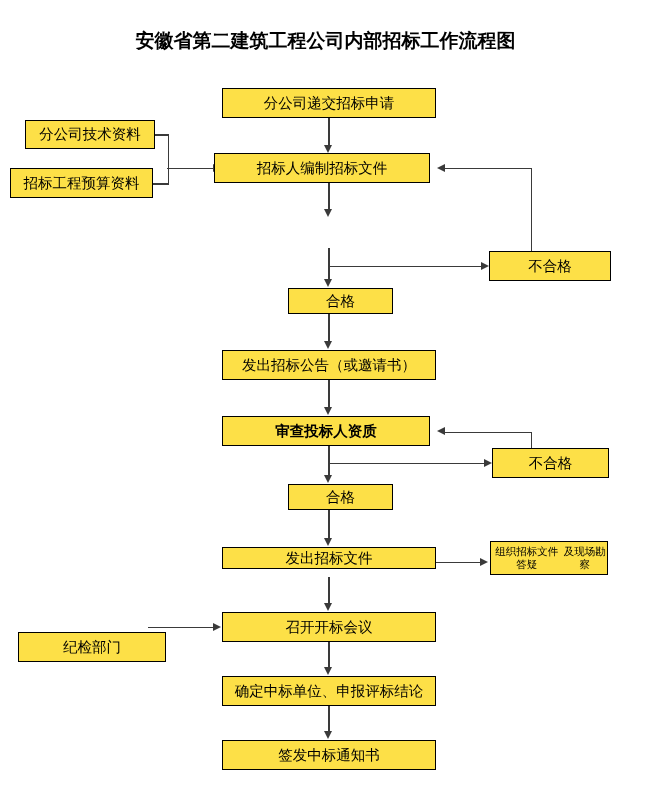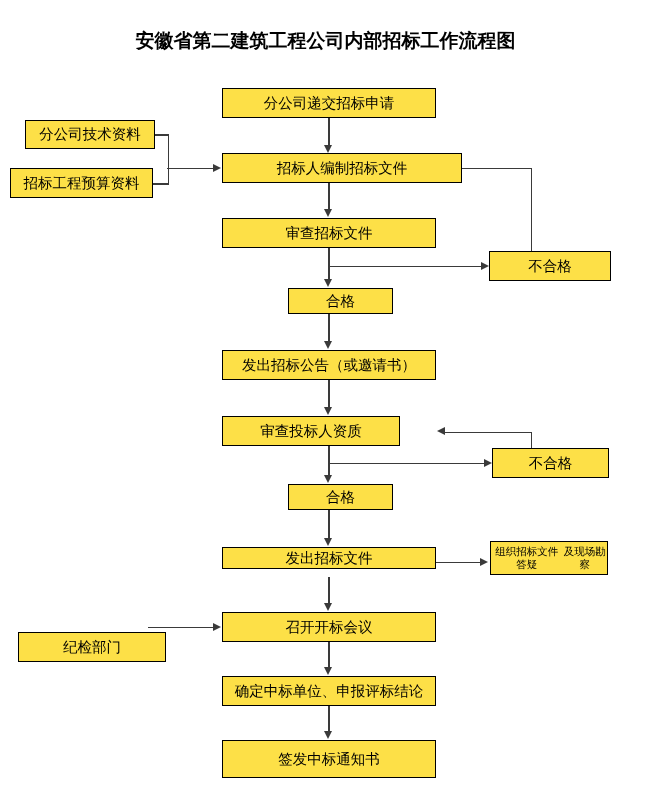--- a/index.html
+++ b/index.html
@@ -67,50 +67,49 @@
 <div id="stage">
 
   <div class="title">安徽省第二建筑工程公司内部招标工作流程图</div>
 
   <div class="node" style="left:222px;top:88px;width:214px;height:30px;">分公司递交招标申请</div>
 
   <div class="node" style="left:18px;top:120px;width:130px;height:29px;margin-left:7px;">分公司技术资料</div>
 
   <div class="node" style="left:10px;top:168px;width:143px;height:30px;">招标工程预算资料</div>
 
-  <div class="node" style="left:222px;top:153px;width:240px;height:30px;">招标人编制招标文件</div>
+  <div class="node" style="left:214px;top:153px;width:216px;height:30px;">招标人编制招标文件</div>
 
-  <div class="node" style="left:222px;top:218px;width:214px;height:30px;">审查招标文件</div>
 
   <div class="node" style="left:489px;top:251px;width:122px;height:30px;">不合格</div>
 
   <div class="node" style="left:288px;top:288px;width:105px;height:26px;">合格</div>
 
   <div class="node" style="left:222px;top:350px;width:214px;height:30px;">发出招标公告（或邀请书）</div>
 
-  <div class="node" style="left:222px;top:416px;width:178px;height:30px;">审查投标人资质</div>
+  <div class="node" style="left:222px;top:416px;width:208px;height:30px;font-weight:bold;">审查投标人资质</div>
 
   <div class="node" style="left:492px;top:448px;width:117px;height:30px;">不合格</div>
 
   <div class="node" style="left:288px;top:484px;width:105px;height:26px;">合格</div>
 
   <div class="node" style="left:222px;top:547px;width:214px;height:22px;">发出招标文件</div>
 
   <div class="node small" style="left:490px;top:541px;width:118px;height:34px;">
     <span>组织招标文件答疑</span>
     <span>及现场勘察</span>
   </div>
 
   <div class="node" style="left:18px;top:632px;width:148px;height:30px;">纪检部门</div>
 
   <div class="node" style="left:222px;top:612px;width:214px;height:30px;">召开开标会议</div>
 
   <div class="node" style="left:222px;top:676px;width:214px;height:30px;">确定中标单位、申报评标结论</div>
 
-  <div class="node" style="left:222px;top:740px;width:214px;height:38px;">签发中标通知书</div>
+  <div class="node" style="left:222px;top:740px;width:214px;height:30px;">签发中标通知书</div>
 
   <div class="vline" style="left:328px;top:118px;height:29px;"></div>
   <div class="arrow down" style="left:323.5px;top:145px;"></div>
 
   <div class="hline" style="left:148px;top:134px;width:21px;"></div>
   <div class="hline" style="left:153px;top:183px;width:16px;"></div>
   <div class="vline" style="left:167.5px;top:134px;height:49px;"></div>
   <div class="hline" style="left:167px;top:167.5px;width:50px;"></div>
   <div class="arrow right" style="left:213px;top:163.5px;"></div>
 

